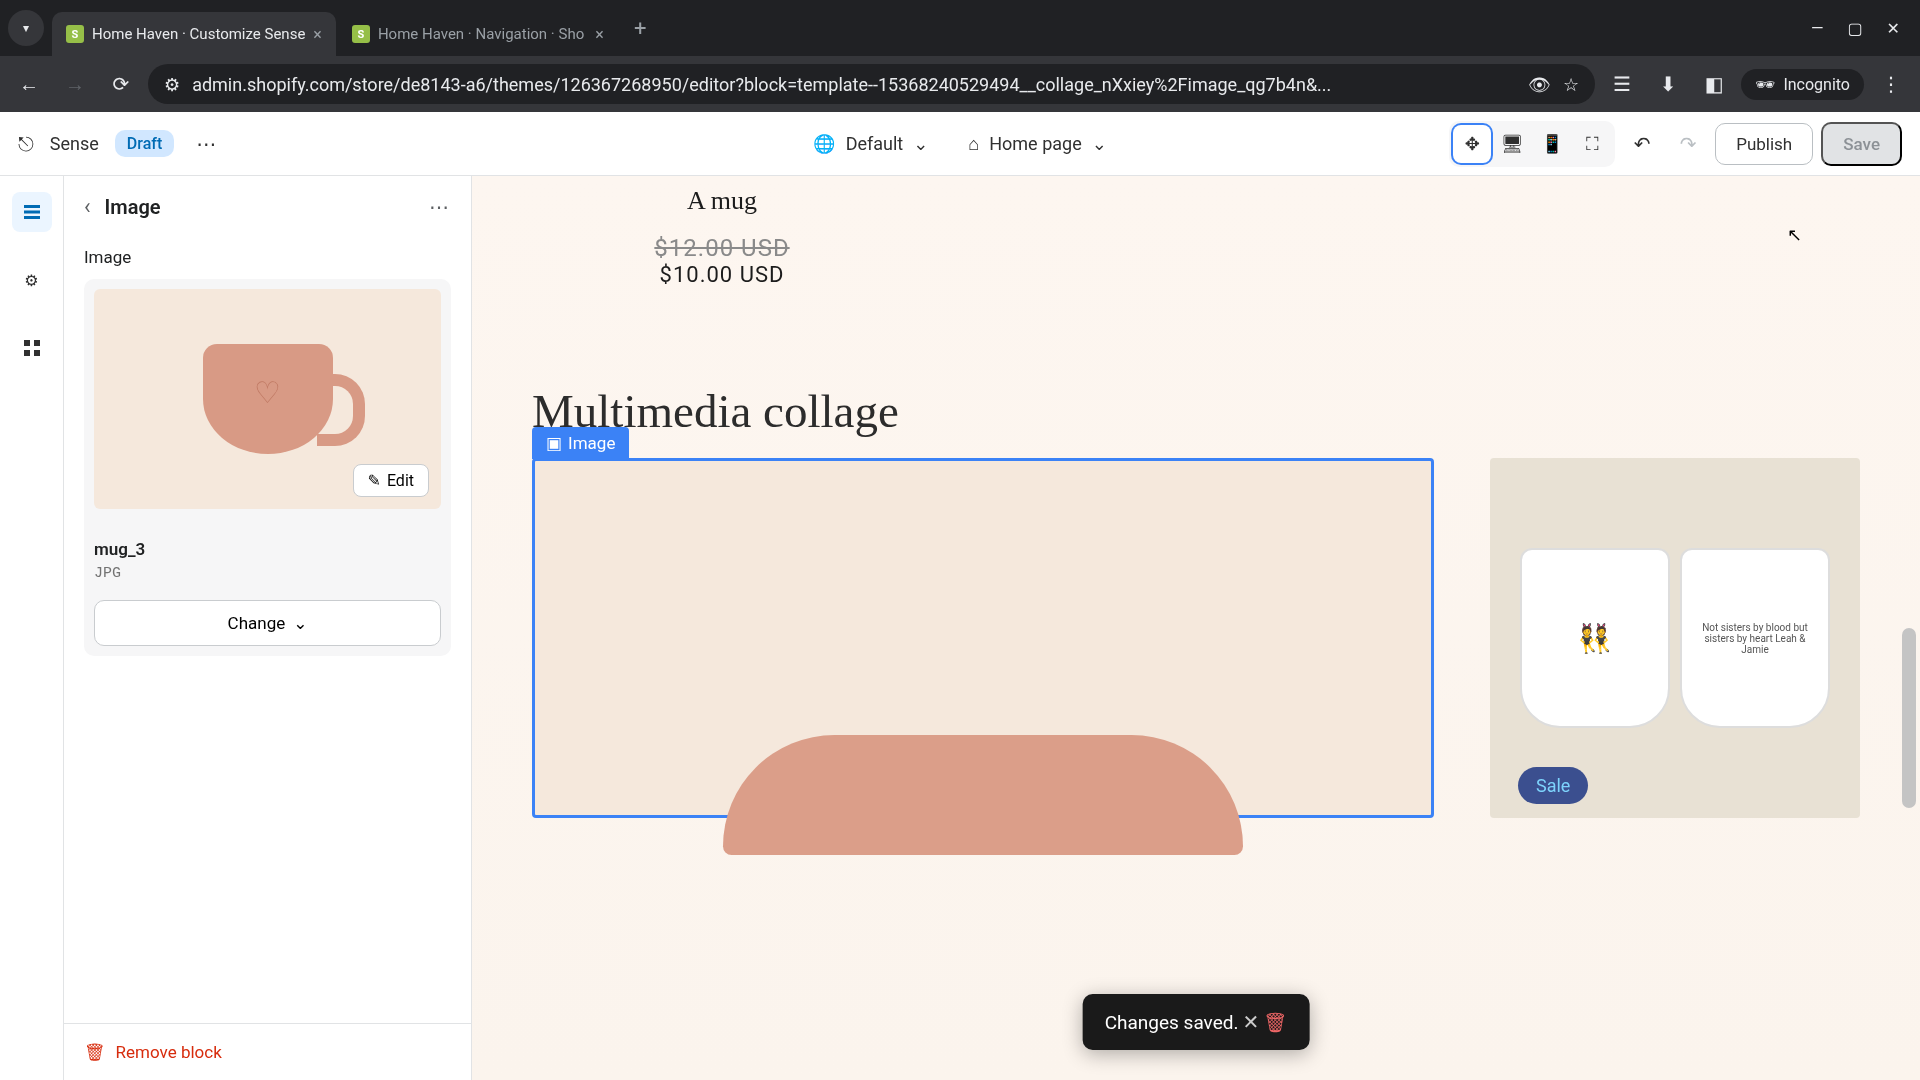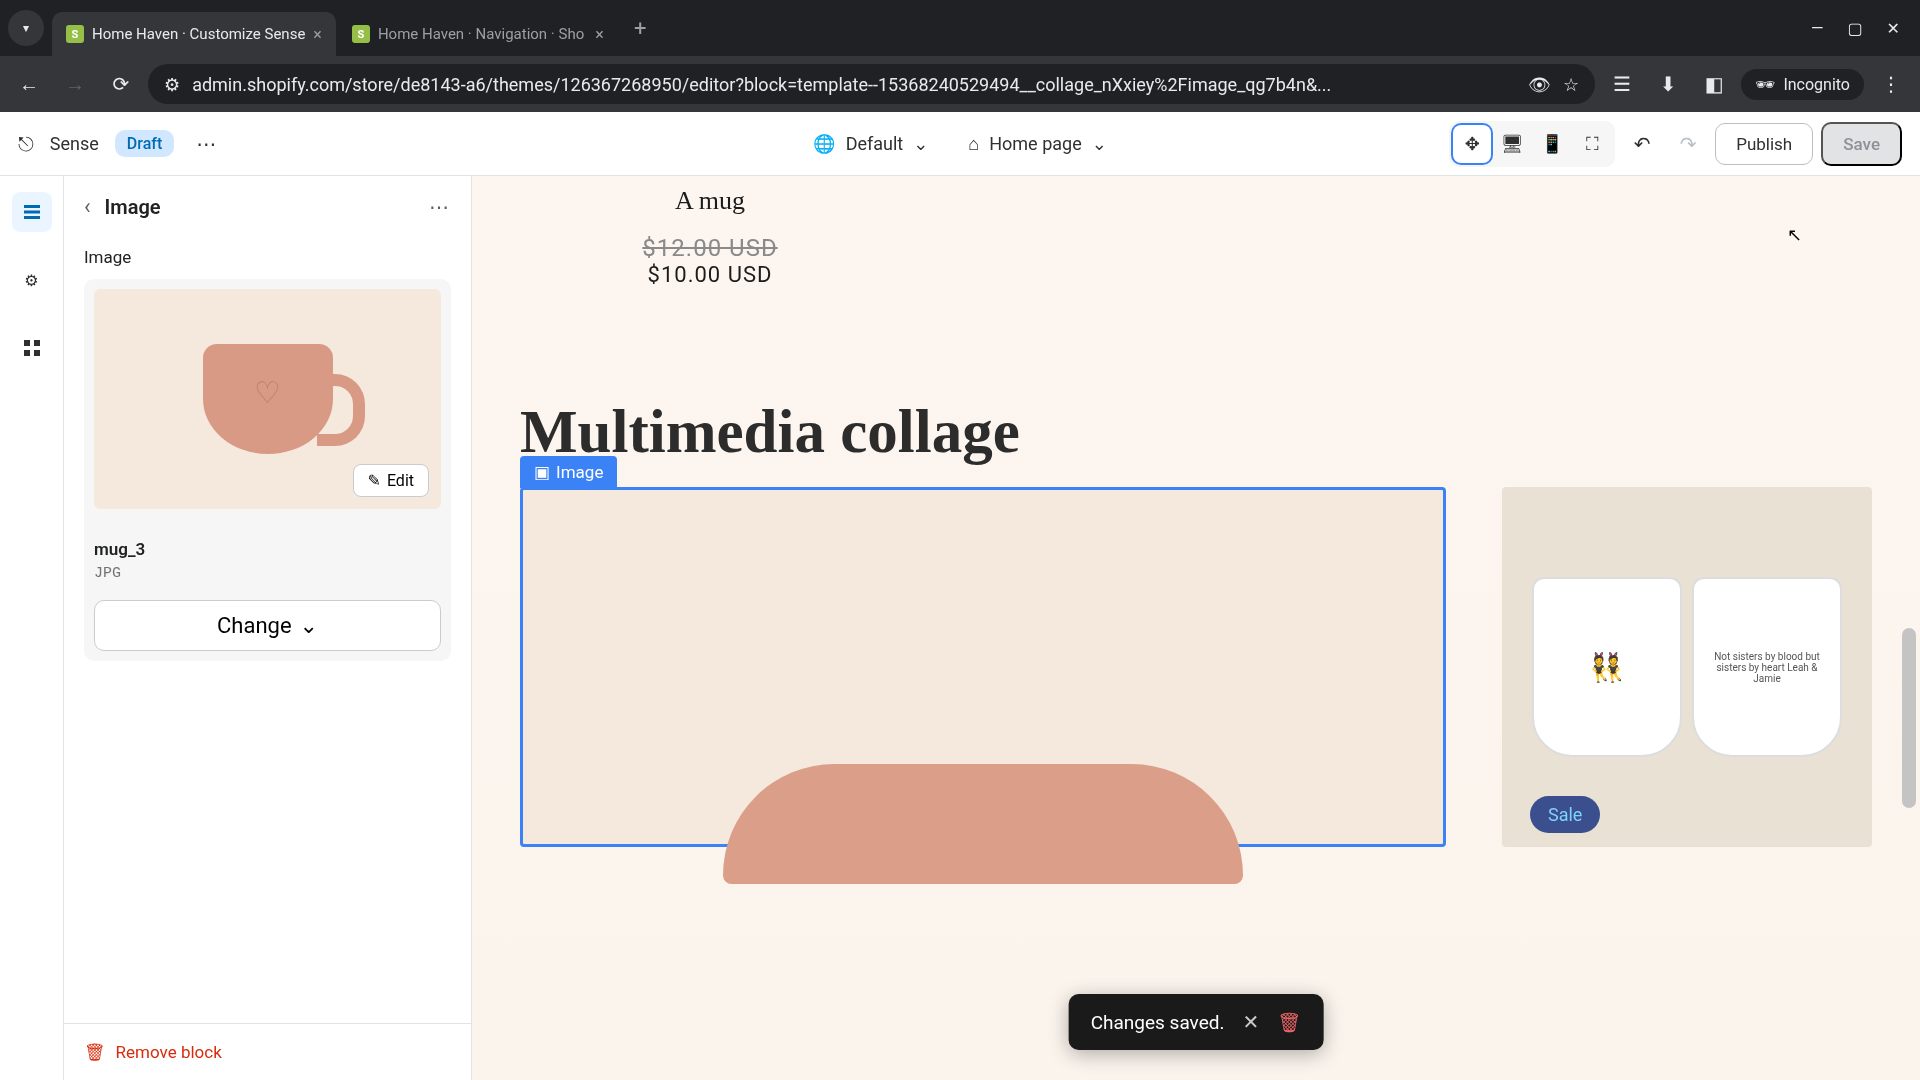--- a/index.html
+++ b/index.html
@@ -53,40 +53,40 @@
 .sb-body { padding: 10px 20px; flex: 1; overflow: hidden; }
 .sb-section-label { font-size: 17px; color: #202223; margin-bottom: 12px; }
 .img-card { background: #f6f6f7; border-radius: 10px; padding: 10px; position: relative; }
 .img-preview { width: 100%; height: 220px; background: #f5e8dc; border-radius: 6px; position: relative; display: flex; align-items: center; justify-content: center; }
 .mug-shape { width: 130px; height: 110px; background: #d89a85; border-radius: 14px 14px 50% 50%; position: relative; }
 .mug-shape::after { content: ""; position: absolute; right: -32px; top: 30px; width: 36px; height: 48px; border: 12px solid #d89a85; border-left: none; border-radius: 0 30px 30px 0; }
 .heart { position: absolute; left: 50%; top: 44%; transform: translate(-50%,-50%); color: #c07a64; font-size: 30px; }
 .edit-btn { position: absolute; bottom: 12px; right: 12px; background: #fff; border: 1px solid #c9cccf; border-radius: 8px; padding: 6px 14px; font-size: 16px; display: flex; align-items: center; gap: 6px; }
 .fname { font-size: 17px; font-weight: 600; color: #202223; margin-top: 30px; }
 .ftype { font-size: 15px; color: #737373; margin-top: 6px; font-family: Liberation Mono, monospace; }
-.change-btn { margin-top: 18px; width: 100%; padding: 12px; border: 1px solid #c9cccf; border-radius: 10px; background: #fff; font-size: 22px; display: flex; align-items: center; justify-content: center; gap: 8px; }
+.change-btn { margin-top: 18px; width: 100%; padding: 12px; border: 1px solid #c9cccf; border-radius: 10px; background: #fff; font-size: 17px; display: flex; align-items: center; justify-content: center; gap: 8px; }
 .sb-footer { border-top: 1px solid #e1e3e5; padding: 18px 20px; display: flex; align-items: center; gap: 10px; color: #d72c0d; font-size: 17px; }
 
-.canvas { flex: 1; background: linear-gradient(180deg, #fdf6f0 0%, #fbf4ed 100%); overflow: hidden; position: relative; padding: 0 48px; }
+.canvas { flex: 1; background: linear-gradient(180deg, #fdf6f0 0%, #fbf4ed 100%); overflow: hidden; position: relative; padding: 0 60px; }
 .scroll-track { position: absolute; right: 4px; top: 50%; width: 14px; height: 180px; background: #c4c4c4; border-radius: 7px; }
 .products { display: flex; gap: 60px; padding: 10px 50px 80px; }
 .prod { text-align: center; min-width: 280px; }
 .prod-title { font-size: 26px; font-weight: 500; color: #1c1c1c; margin-bottom: 18px; font-family: Georgia, serif; }
 .old-price { text-decoration: line-through; color: #8a8a8a; font-size: 24px; letter-spacing: 1px; }
 .new-price { font-size: 22px; color: #1c1c1c; letter-spacing: 1px; }
-.collage-title { font-size: 61px; font-weight: 700; color: #2c2c2c; margin: 30px 0 20px; font-family: Georgia, serif; }
+.collage-title { font-size: 47px; font-weight: 400; color: #2c2c2c; margin: 17px 0 20px; font-family: Georgia, serif; }
 .collage-row { display: flex; gap: 56px; }
 .collage-main { flex: 1; border: 3px solid #3b82f6; background: #f5e8dc; height: 360px; position: relative; border-radius: 4px; }
 .img-tag { position: absolute; top: -34px; left: -3px; background: #3b82f6; color: #fff; padding: 6px 14px; font-size: 17px; border-radius: 4px 4px 0 0; display: flex; align-items: center; gap: 6px; }
 .collage-main .mug2 { position: absolute; bottom: -40px; left: 50%; transform: translateX(-50%); width: 520px; height: 120px; background: #db9e89; border-radius: 260px 260px 20px 20px; }
 .collage-side { width: 370px; height: 360px; background: #e8e1d4; border-radius: 4px; position: relative; display: flex; align-items: center; justify-content: center; gap: 10px; overflow: hidden; }
 .side-mug { width: 150px; height: 180px; background: #fff; border-radius: 12px 12px 40px 40px; border: 2px solid #ddd; display: flex; align-items: center; justify-content: center; font-size: 10px; text-align: center; color: #555; padding: 10px; flex-direction: column; }
 .sale-badge { position: absolute; bottom: 14px; left: 28px; background: #3b4f8f; color: #7dd3fc; padding: 8px 18px; border-radius: 20px; font-size: 18px; }
 
-.toast { position: absolute; bottom: 30px; left: 50%; transform: translateX(-50%); background: #1a1a1a; color: #fff; padding: 16px 22px; border-radius: 10px; display: flex; align-items: center; gap: 18px; font-size: 19px; box-shadow: 0 4px 20px rgba(0,0,0,0.3); }
+.toast { position: absolute; bottom: 30px; left: 50%; transform: translateX(-50%); background: #1a1a1a; color: #fff; padding: 16px 22px; border-radius: 10px; display: flex; align-items: center; gap: 4px; font-size: 19px; box-shadow: 0 4px 20px rgba(0,0,0,0.3); }
 .toast .tx { font-size: 20px; color: #ccc; }
 .toast .trash { color: #e66; }
 
 .cursor { position: absolute; top: 48px; right: 118px; font-size: 18px; }
 
 svg { display: block; }
 </style>
 </head>
 <body>
 

